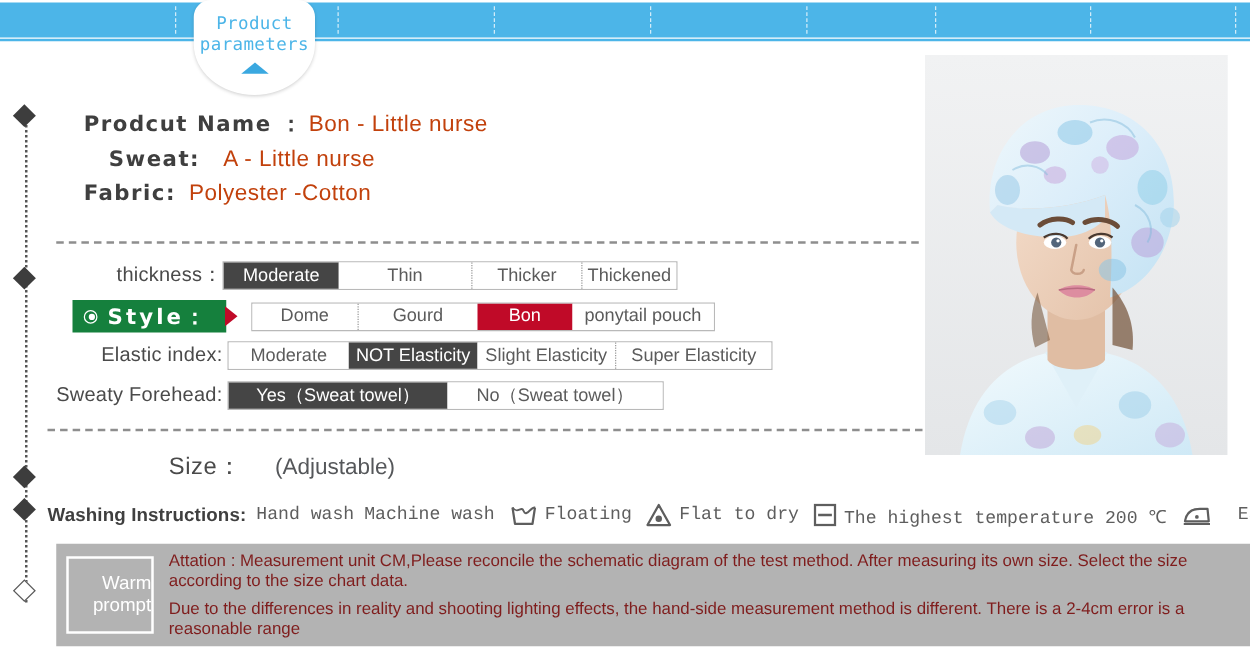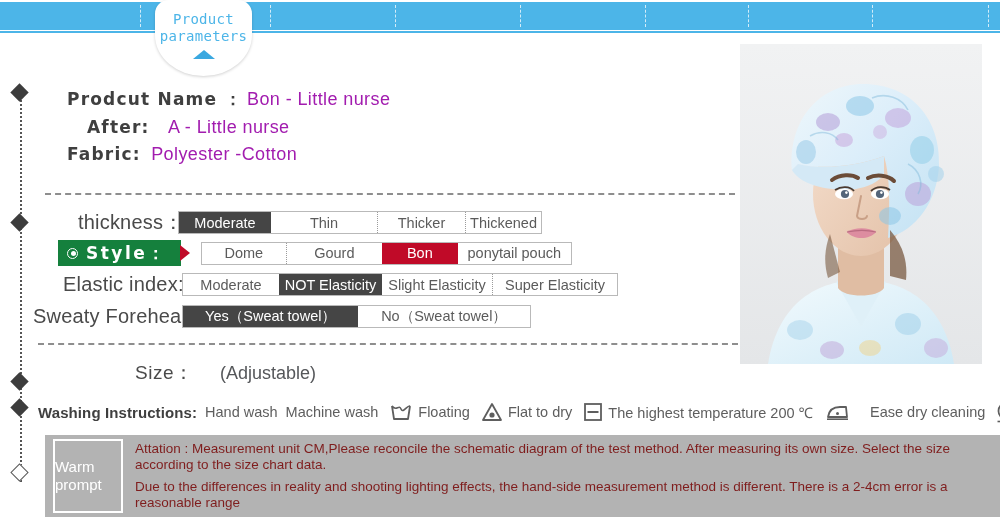--- a/index.html
+++ b/index.html
@@ -68,39 +68,39 @@
   .photo svg { display: block; }
 
   
   .info { position: absolute; left: 45px; top: 88px; width: 700px; }
   .info-line { white-space: nowrap; margin-bottom: 6px; }
   .info-line .lbl {
     font-weight: bold; font-size: 17px; color: #3f3f3f;
     letter-spacing: 1.2px; font-family: "DejaVu Sans", sans-serif;
   }
   .info-line .val {
-    font-size: 18px; color: #a21caf; letter-spacing: .4px;
+    font-size: 18px; color: #c2410c; letter-spacing: .4px;
     font-family: "Liberation Sans", sans-serif;
   }
   .ln1 { padding-left: 22px; }
   .ln2 { padding-left: 42px; }
   .ln3 { padding-left: 22px; }
 
   
   .sep {
     position: absolute; height: 0;
     border-top: 2px dashed #8e8e8e;
   }
   .sep.s1 { left: 45px; top: 193px; width: 690px; }
   .sep.s2 { left: 38px; top: 343px; width: 700px; }
 
   
   .spec-row { position: absolute; display: flex; align-items: center; white-space: nowrap; }
   .spec-label {
-    font-size: 20px; color: #4a4a4a; letter-spacing: .2px;
+    font-size: 16px; color: #4a4a4a; letter-spacing: .2px;
     text-align: right; font-family: "Liberation Sans", sans-serif;
   }
   .opts { display: flex; border: 1px solid #b9b9b9; height: 23px; }
   .opt {
     display: flex; align-items: center; justify-content: center;
     font-size: 14.5px; color: #5b5b5b; background: #fff;
     padding: 0 6px; height: 100%;
     font-family: "Liberation Sans", sans-serif;
   }
   .opt.dv { border-left: 1px dotted #9b9b9b; }
@@ -135,31 +135,31 @@
   .size-row { position: absolute; left: 135px; top: 360px; white-space: nowrap; }
   .size-lbl { font-size: 19px; color: #4a4a4a; letter-spacing: .5px; }
   .size-val { font-size: 18px; color: #55575a; margin-left: 22px; }
 
   
   .wash-row {
     position: absolute; left: 38px; top: 400px;
     display: flex; align-items: center; white-space: nowrap;
   }
   .wash-lbl { font-size: 15px; font-weight: bold; color: #3f3f3f; letter-spacing: .1px; }
-  .wash-item { font-size: 14.5px; color: #5e5e5e; margin-left: 8px; }
+  .wash-item { font-size: 14.5px; color: #5e5e5e; margin-left: 8px; font-family: Liberation Mono, monospace; }
   .wash-icon { display: inline-flex; align-items: center; margin-left: 11px; }
 
   
   .warn {
     position: absolute; left: 45px; top: 435px; width: 955px; height: 82px;
     background: #b3b3b3; display: flex; align-items: center; padding: 0 0 0 8px;
   }
   .warn-badge {
-    width: 70px; min-width: 70px; height: 74px; border: 2px solid #fff;
-    color: #fff; display: flex; flex-direction: column; align-items: flex-start;
+    width: 70px; min-width: 70px; height: 62px; border: 2px solid #fff;
+    color: #fff; display: flex; flex-direction: column; align-items: flex-end;
     justify-content: center; font-size: 15px; line-height: 18px;
     margin-right: 12px;
   }
   .warn-body { display: flex; flex-direction: column; gap: 6px; }
   .warn-p { color: #7f1d1d; font-size: 13.5px; line-height: 16px; max-width: 850px; }
 </style>
 </head>
 <body>
 
 <div id="page">
@@ -272,21 +272,21 @@
       </g>
     </svg>
   </div>
 
   <div class="info">
     <div class="info-line ln1">
       <span class="lbl">Prodcut Name ：</span>
       <span class="val">Bon - Little nurse</span>
     </div>
     <div class="info-line ln2">
-      <span class="lbl">After:</span>
+      <span class="lbl">Sweat:</span>
       <span class="val" style="margin-left:14px">A - Little nurse</span>
     </div>
     <div class="info-line ln3">
       <span class="lbl">Fabric:</span>
       <span class="val" style="margin-left:6px">Polyester -Cotton</span>
     </div>
   </div>
 
   <div class="sep s1"></div>
   <div class="sep s2"></div>

